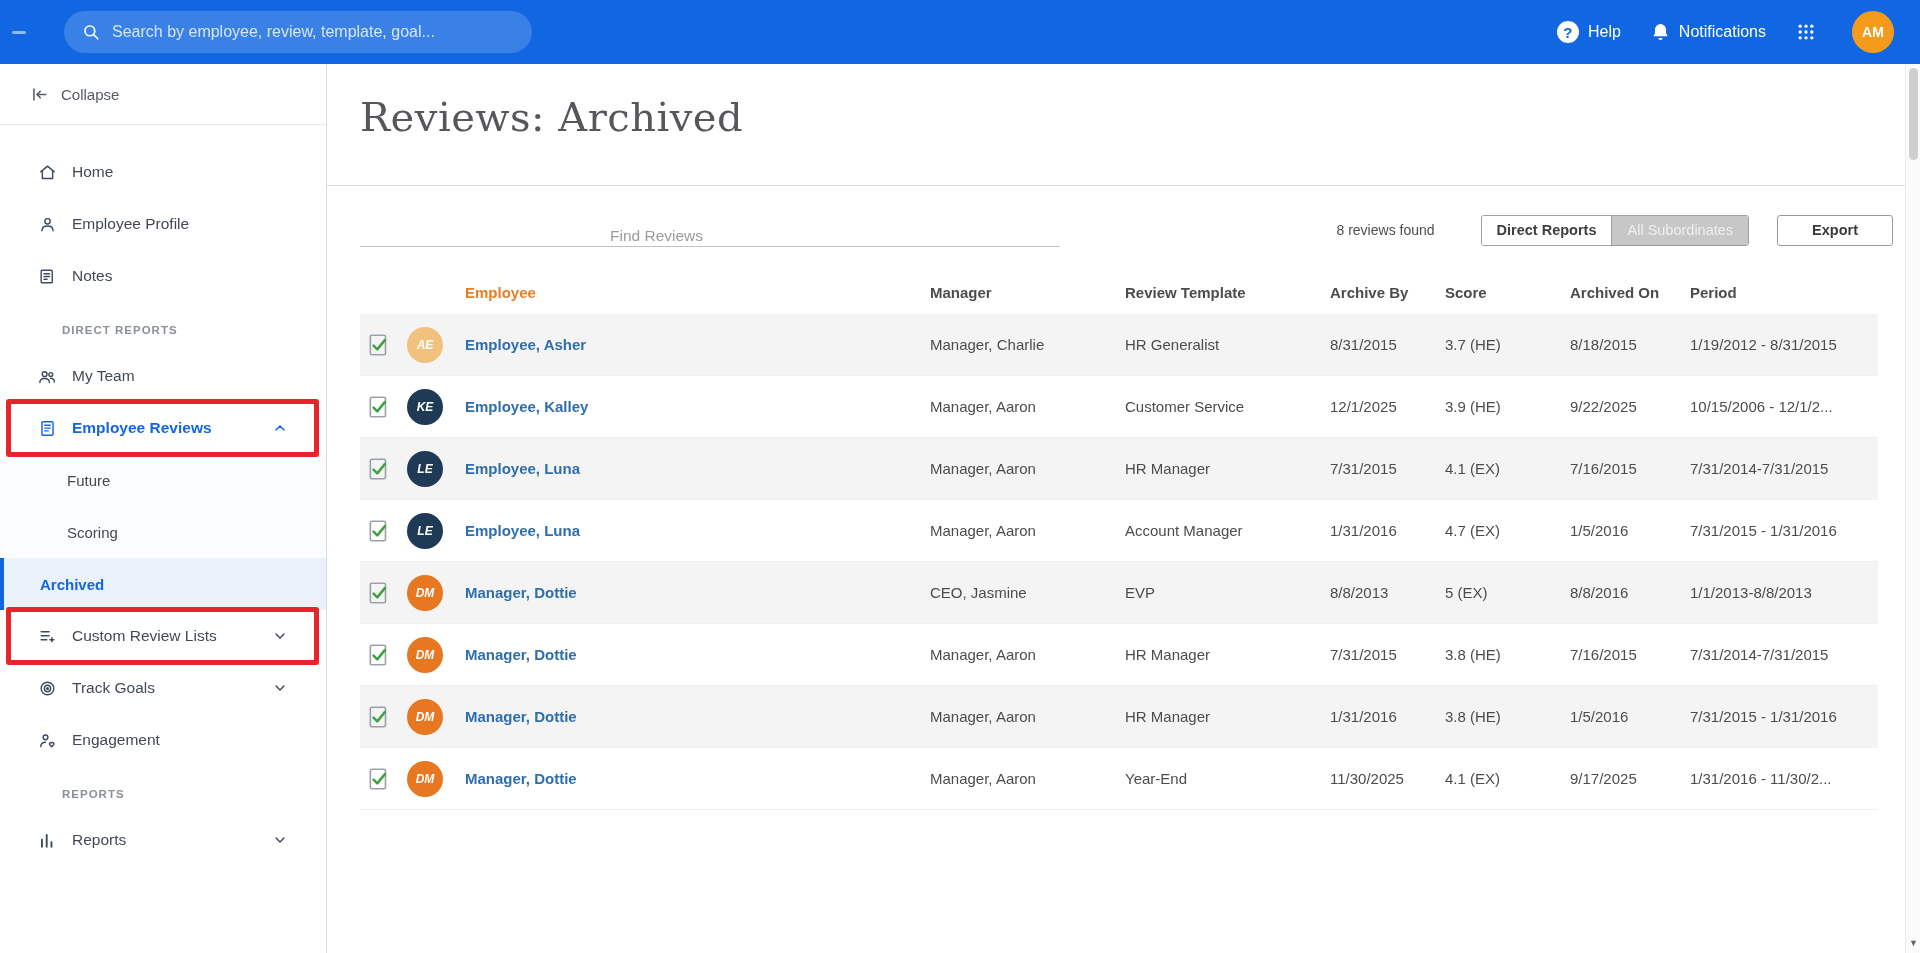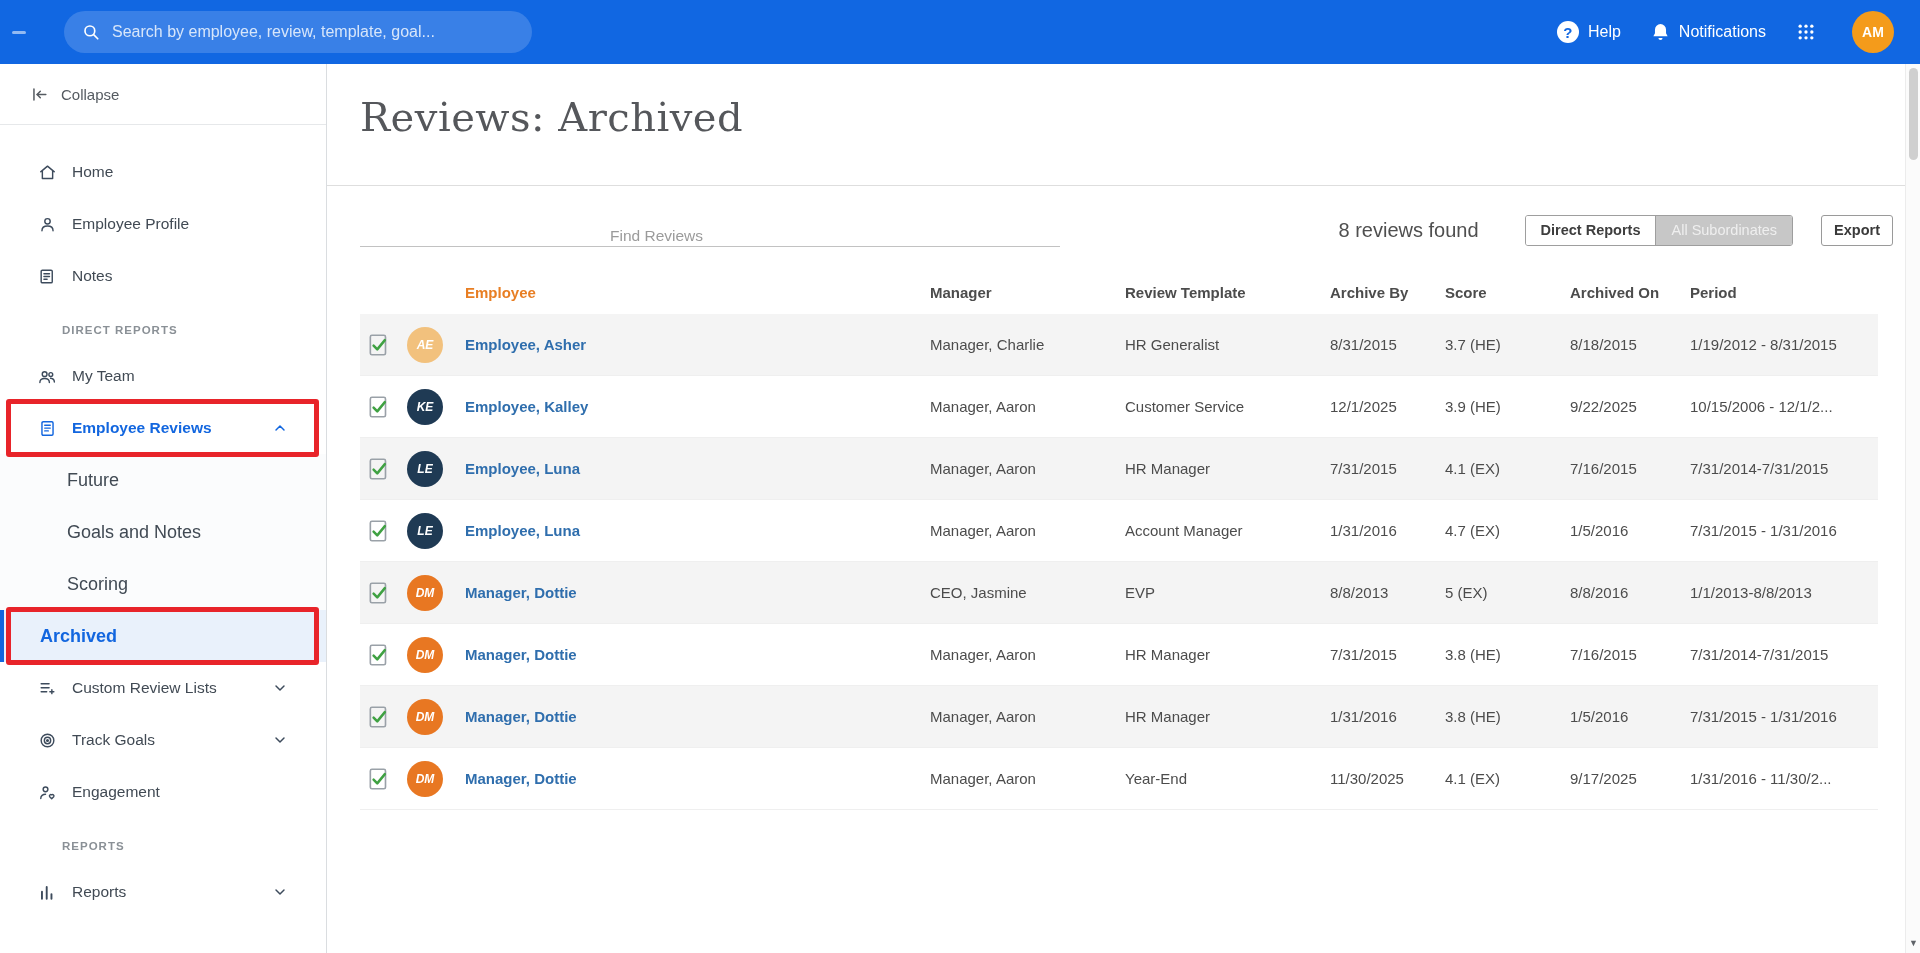--- a/index.html
+++ b/index.html
@@ -32,41 +32,41 @@
   
   .sidebar{width:327px;flex:0 0 327px;border-right:1px solid #DADDE0;position:relative;background:#fff;}
   .collapse-row{height:61px;display:flex;align-items:center;gap:12px;padding-left:30px;border-bottom:1px solid #E6E8EA;color:#555B61;font-size:15px;cursor:pointer;}
   .nav{margin-top:21px;}
   .nav-item{height:52px;display:flex;align-items:center;gap:15px;padding-left:37px;font-size:15.5px;color:#414A54;cursor:pointer;position:relative;}
   .nav-item .nicon{width:20px;display:flex;justify-content:center;}
   .nav-item .chev{margin-left:auto;margin-right:38px;display:flex;}
   .nav-item.active{color:var(--active_blue,#1266DF);font-weight:bold;}
   .section-label{height:48px;display:flex;align-items:flex-end;padding:0 0 14px 62px;font-size:11.5px;letter-spacing:1px;color:#8A9096;font-weight:600;}
   .submenu{background:#FBFCFD;}
-  .sub-item{height:52px;display:flex;align-items:center;padding-left:67px;font-size:18px;color:#414A54;cursor:pointer;}
+  .sub-item{height:52px;display:flex;align-items:center;padding-left:67px;font-size:15px;color:#414A54;cursor:pointer;}
   .sub-item.selected{background:#E9F1FB;color:var(--active_blue,#1266DF);font-weight:bold;border-left:4px solid var(--active_blue,#1266DF);padding-left:36px;}
   .anno{position:absolute;border:5px solid var(--annotation_red,#E8242A);border-radius:3px;left:6px;width:313px;height:58px;pointer-events:none;z-index:6;}
   .anno-er{top:335px;}
   .anno-arch{top:543px;}
 
   
   .main{flex:1;display:flex;flex-direction:column;min-width:0;}
   .title-block{height:122px;padding:30px 0 0 33px;border-bottom:1px solid #DEDEDE;}
   .page-title{font-family:"DejaVu Serif","Liberation Serif",serif;font-weight:400;font-size:40px;color:#55575B;letter-spacing:.5px;}
   .content{padding:0 27px 0 33px;}
   .toolbar{margin-top:22px;height:44px;display:flex;align-items:center;}
   .find-wrap{width:700px;height:34px;display:flex;align-items:center;gap:14px;border-bottom:1px solid #C2C2C2;padding:0 4px 6px 4px;flex-direction:column;}
   .find-wrap input{flex:1;border:none;outline:none;font-size:15.5px;color:#555;font-family:"Liberation Sans",sans-serif;background:transparent;}
   .find-wrap input::placeholder{color:#9B9B9B;}
-  .results-text{margin-left:auto;font-size:20px;color:#4F4F4F;margin-right:46px;}
+  .results-text{margin-left:auto;font-size:14px;color:#4F4F4F;margin-right:46px;}
   .seg{display:inline-flex;height:31px;border:1px solid #9E9E9E;border-radius:3px;overflow:hidden;margin-right:28px;}
   .seg button{height:100%;padding:0 15px;font-size:14.5px;font-family:"Liberation Sans",sans-serif;border:none;cursor:pointer;}
   .seg .on{background:#fff;color:#3E3E3E;font-weight:600;}
   .seg .off{background:#C7C7C7;color:#EFEFEF;border-left:1px solid #9E9E9E;}
-  .export-btn{height:31px;padding:0 12px;background:#fff;border:1px solid #9A9A9A;border-radius:3px;font-weight:bold;font-size:14.5px;color:#3A3A3A;cursor:pointer;font-family:"Liberation Sans",sans-serif;}
+  .export-btn{height:31px;padding:0 34px;background:#fff;border:1px solid #9A9A9A;border-radius:3px;font-weight:bold;font-size:14.5px;color:#3A3A3A;cursor:pointer;font-family:"Liberation Sans",sans-serif;}
 
   
   .table{margin-top:18px;width:1518px;}
   .grid-row{display:grid;grid-template-columns:47px 58px 465px 195px 205px 115px 125px 120px 1fr;align-items:center;}
   .thead{height:44px;font-size:15.5px;font-weight:bold;color:#2B2B2B;}
   .thead .h-emp{color:var(--accent_orange,#E87E23);}
   .trow{height:62px;border-bottom:1px solid #EFEFEF;}
   .trow.alt{background:#F4F4F4;}
   .cell{padding-right:10px;font-size:15px;color:#4C4C4C;white-space:nowrap;overflow:hidden;text-overflow:ellipsis;}
   .c-check{display:flex;justify-content:center;cursor:pointer;}
@@ -188,23 +188,20 @@
               <polyline points="6 15 12 9 18 15"></polyline>
             </svg>
           </span>
       </div>
 
       <div class="submenu">
         <div class="sub-item">
             <span>Future</span>
           </div>
         <div class="sub-item">
-            <span>Goals and Notes</span>
-          </div>
-        <div class="sub-item">
             <span>Scoring</span>
           </div>
         <div class="sub-item selected">
             <span>Archived</span>
           </div>
       </div>
 
       <div class="nav-item">
         <span class="nicon">
             <svg width="19" height="19" viewBox="0 0 24 24" fill="none" stroke="#3D4B5C" stroke-width="1.8" stroke-linecap="round">

